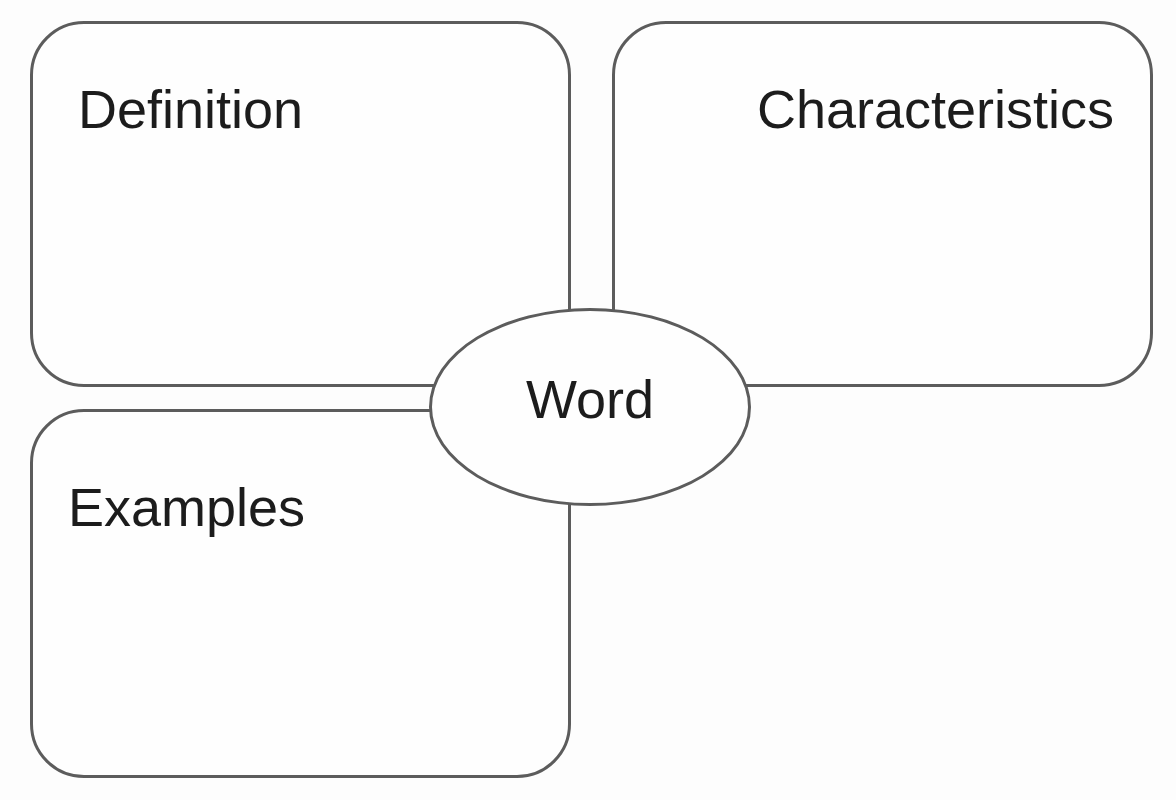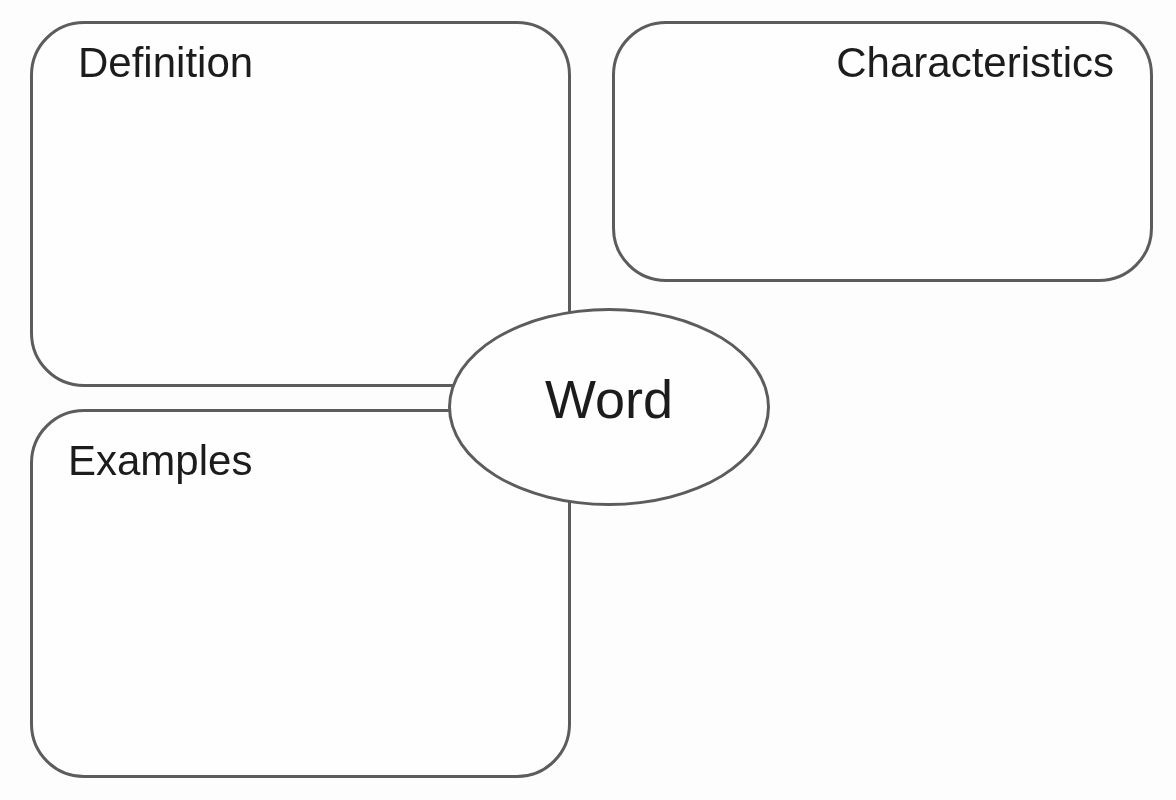--- a/index.html
+++ b/index.html
@@ -22,40 +22,41 @@
   }
   .box {
     position: absolute;
     box-sizing: border-box;
     border: 3px solid var(--border-color);
     border-radius: 54px;
     background: var(--fill-color);
     z-index: 1;
   }
   #box-definition       { left: 30px;  top: 21px;  width: 541px; height: 366px; }
-  #box-characteristics  { left: 612px; top: 21px;  width: 541px; height: 261px; }
+  #box-characteristics  { left: 612px; top: 21px;  width: 541px; height: 366px; }
   #box-examples         { left: 30px;  top: 409px; width: 541px; height: 369px; }
   #box-non-examples     { left: 612px; top: 409px; width: 539px; height: 369px; }
 
   .box-label {
     display: block;
-    font-size: 42px;
+    font-size: 54px;
     line-height: 1.18;
     color: var(--text-color);
     white-space: nowrap;
+    margin-top: 40px;
   }
   .row-top .box-label    { padding-top: 14px; }
   .row-bottom .box-label { padding-top: 24px; }
   .align-left  .box-label { text-align: left;  padding-left: 45px; }
   .align-right .box-label { text-align: right; padding-right: 36px; }
   #box-examples .box-label { padding-left: 35px; }
 
   .center-ellipse {
     position: absolute;
-    left: 448px; top: 308px;
+    left: 429px; top: 308px;
     width: 322px; height: 198px;
     box-sizing: border-box;
     border: 3px solid var(--border-color);
     border-radius: 50%;
     background: var(--fill-color);
     display: flex;
     align-items: center;
     justify-content: center;
     z-index: 2;
   }

